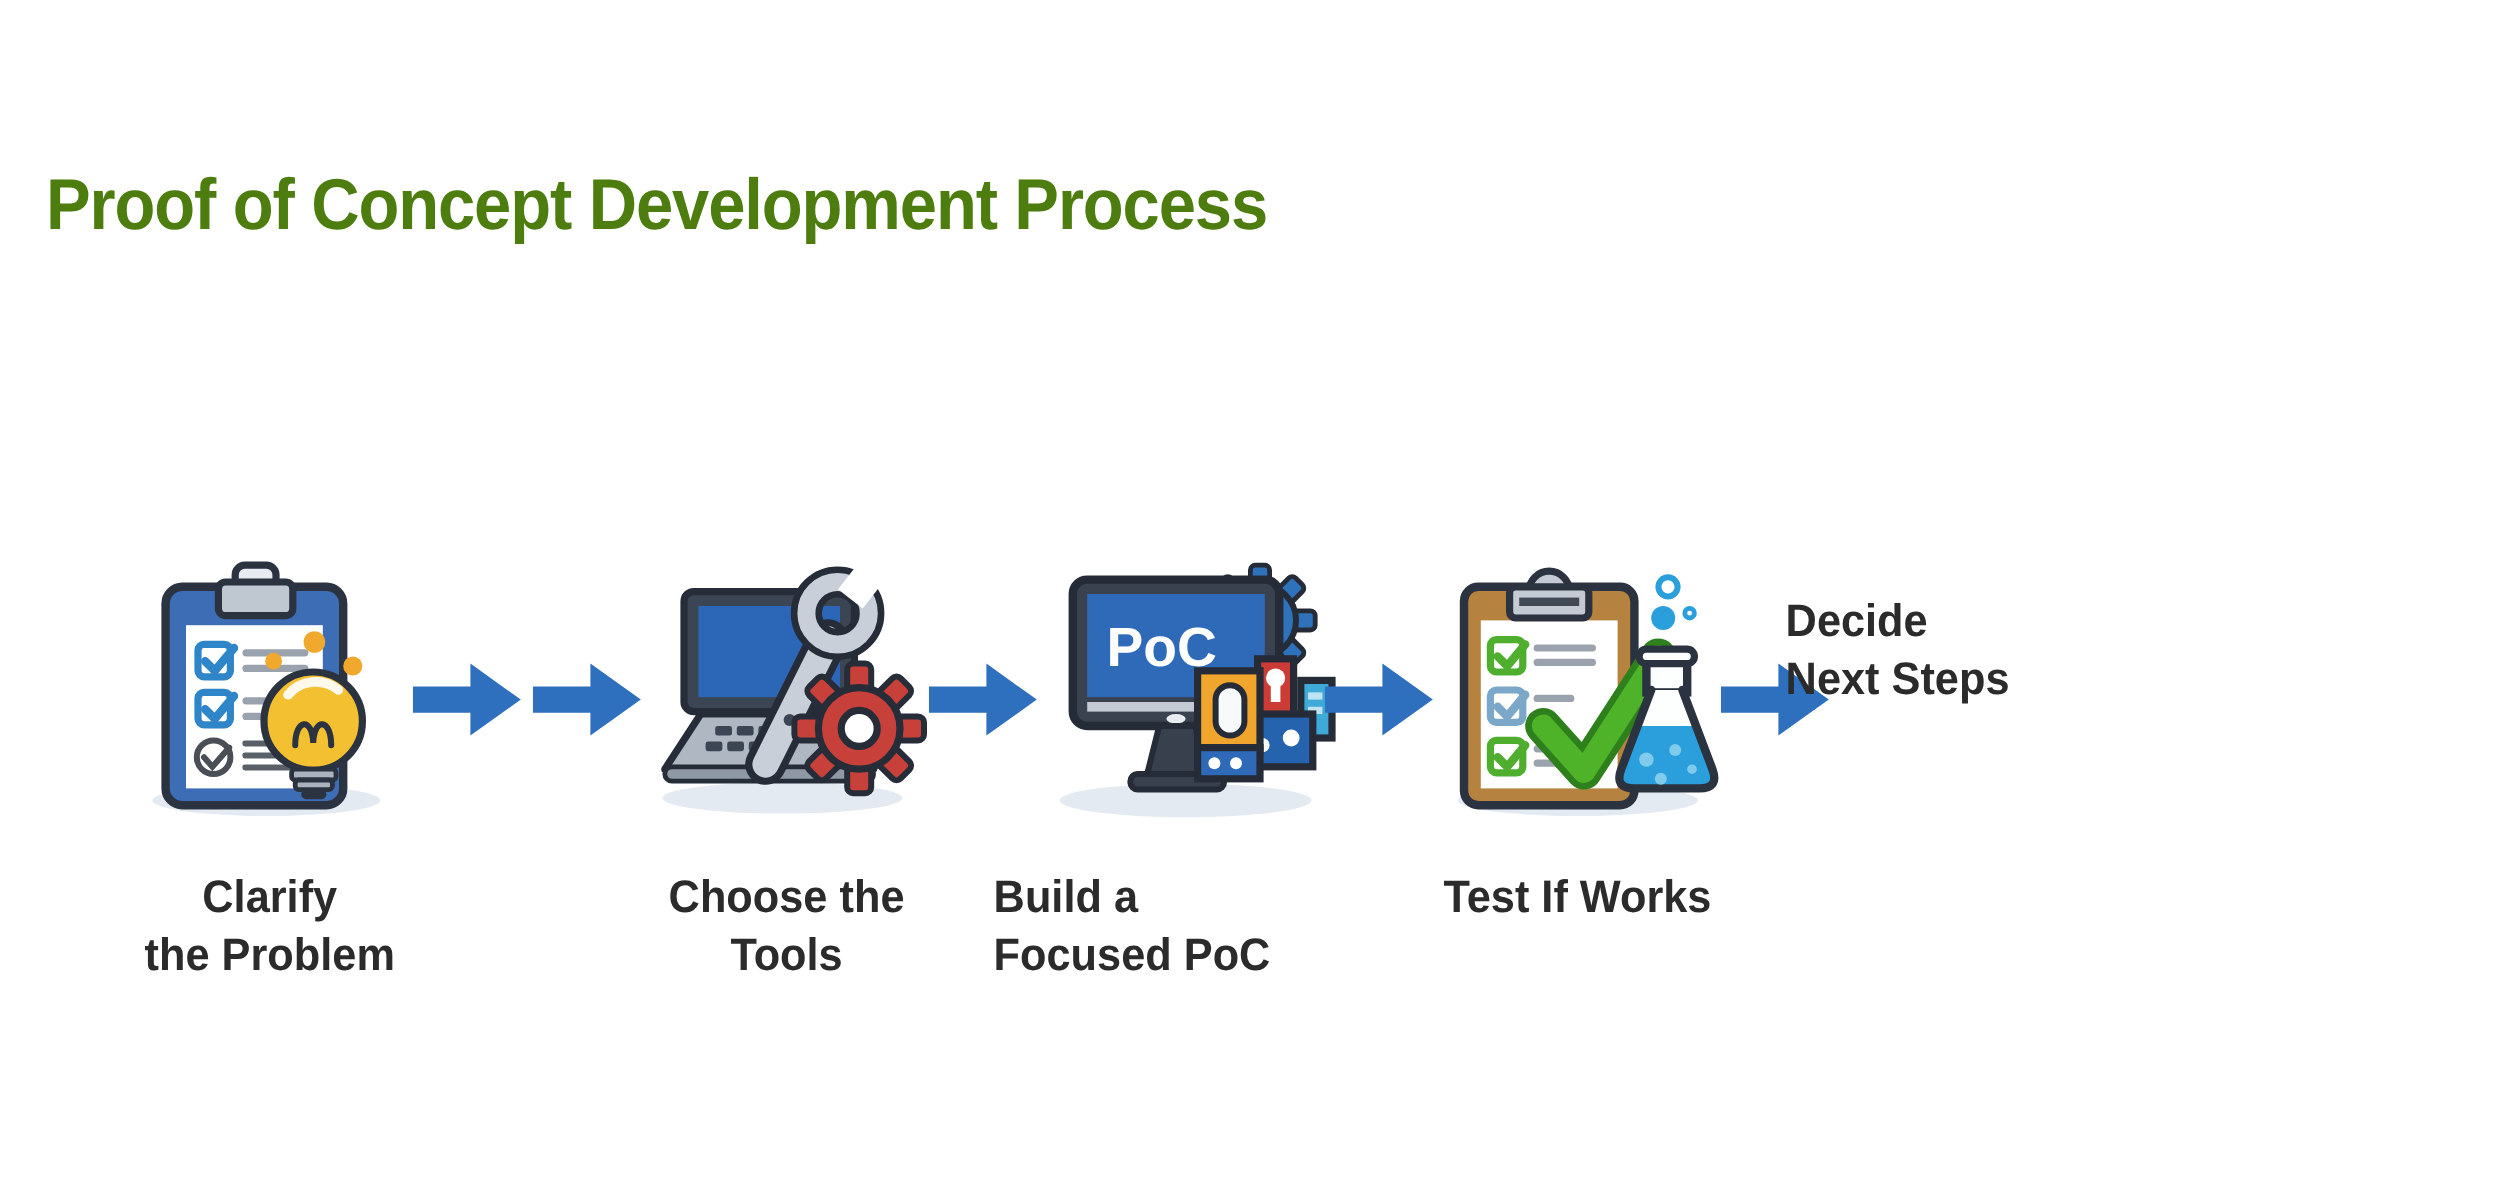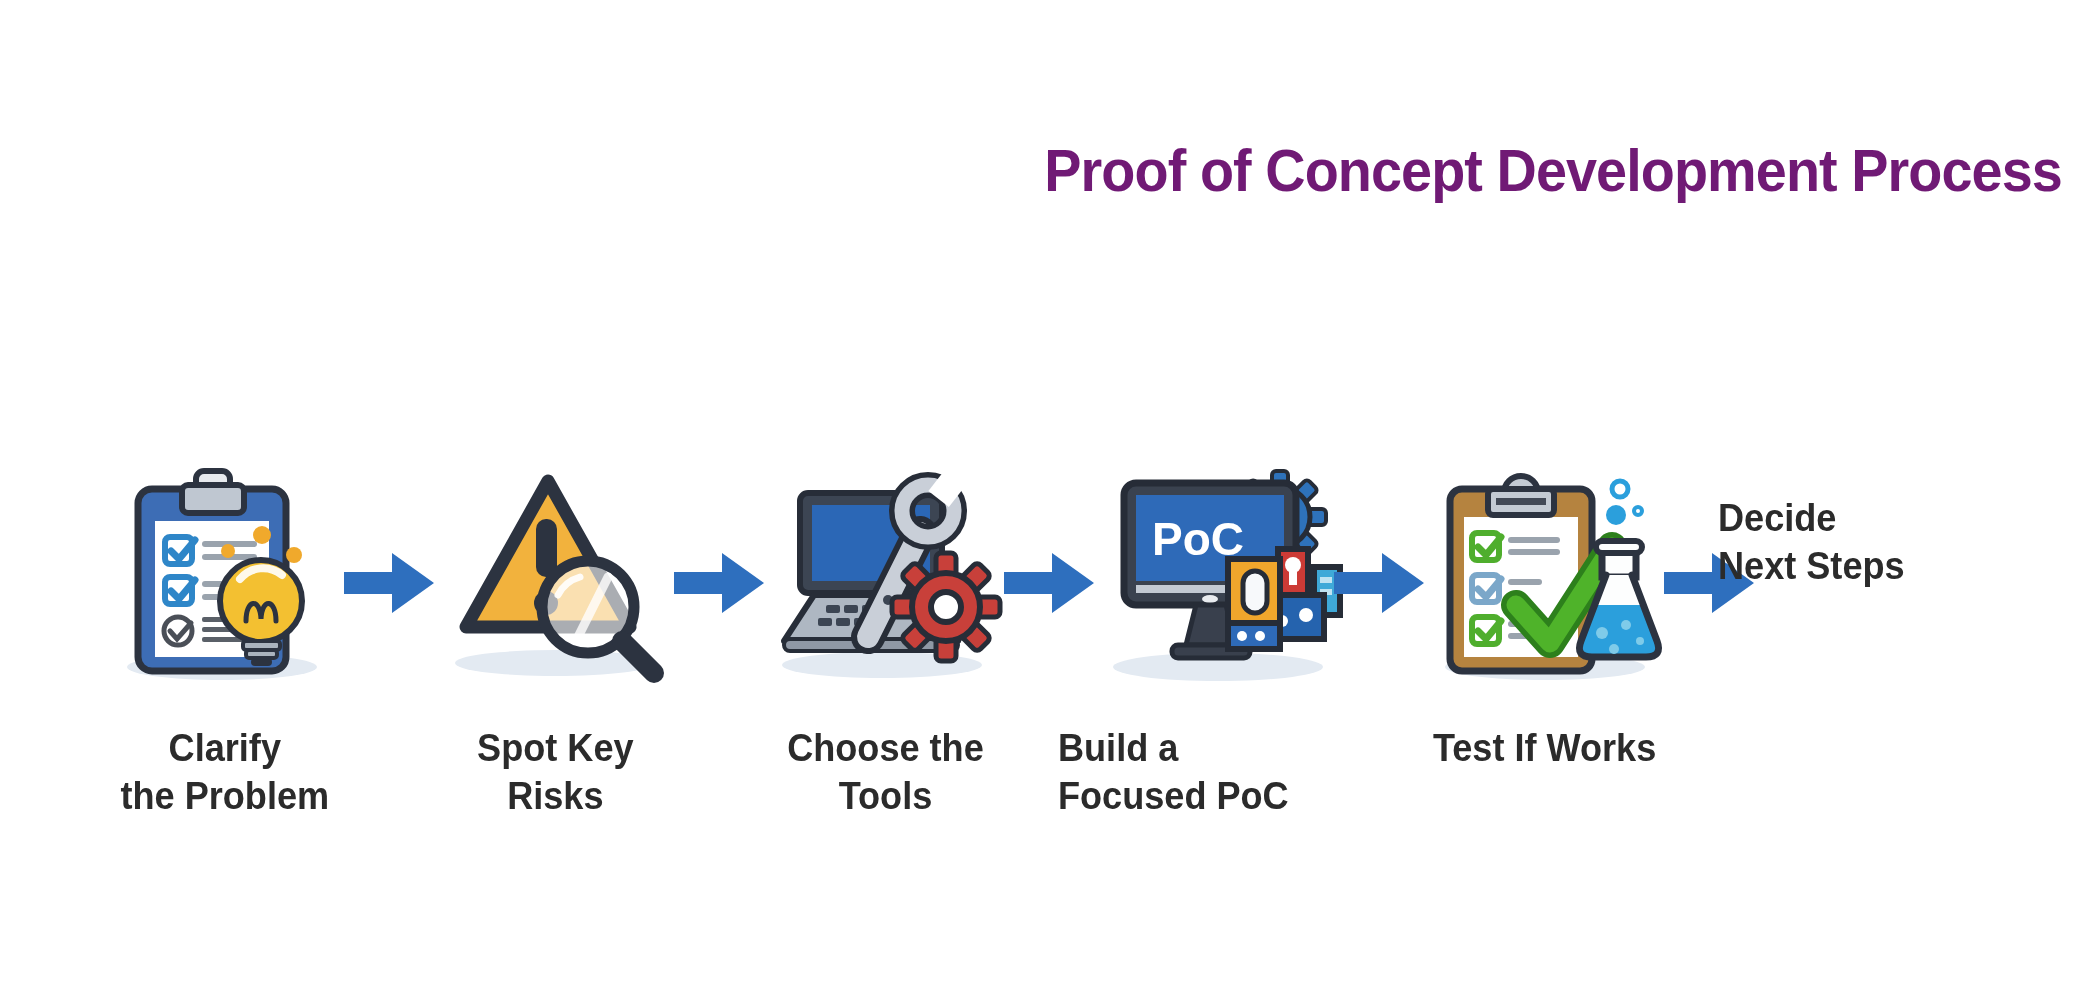--- a/index.html
+++ b/index.html
@@ -3,22 +3,22 @@
 <meta charset="utf-8">
 <style>
   html, body { margin:0; padding:0; }
   body {
     width:2100px; height:1000px; background:#ffffff;
     font-family:"Liberation Sans", sans-serif;
     position:relative; overflow:hidden;
   }
   .title {
     position:absolute; top:136px; left:0; width:100%;
-    text-align:right; font-size:60px; font-weight:bold;
-    color:#701a75; letter-spacing:-1px;
+    text-align:left; font-size:60px; font-weight:bold;
+    color:#4d7c0f; letter-spacing:-1px;
   }
   .title .condensed { display:inline-block; transform:scaleX(.93); transform-origin:center; }
   .flow {
     position:absolute; top:455px; left:110px;
     display:flex; align-items:flex-start;
   }
   .step { width:230px; display:flex; flex-direction:column; align-items:center; }
   .icon-box { width:230px; height:230px; }
   .icon-box svg { overflow:visible; display:block; }
   .arrow-box { width:100px; display:flex; justify-content:center; margin-top:96px; }
@@ -77,38 +77,20 @@
       <span class="ln">the Problem</span>
     </div>
   </div>
 
   <div class="arrow-box">
     <svg width="92" height="64" viewBox="0 0 92 64">
         <path d="M0 21 H48 V2 L90 32 L48 62 V43 H0 Z" fill="#2e6fbe"></path>
       </svg>
   </div>
 
-  <div class="step">
-    <div class="icon-box">
-      <svg width="230" height="230" viewBox="0 0 230 230">
-        <ellipse cx="115" cy="208" rx="100" ry="13" fill="#e3eaf2"></ellipse>
-        <path d="M108 26 L190 172 L26 172 Z" fill="#f2b23d" stroke="#2c3340" stroke-width="13" stroke-linejoin="round"></path>
-        <rect x="96" y="64" width="21" height="58" rx="10" fill="#2c3340"></rect>
-        <circle cx="106" cy="148" r="12" fill="#2c3340"></circle>
-        <circle cx="148" cy="152" r="46" fill="#ffffff" fill-opacity="0.6" stroke="#2c3340" stroke-width="11"></circle>
-        <path d="M118 140 a36 36 0 0 1 22 -18" stroke="#ffffff" stroke-width="7" fill="none" stroke-linecap="round" opacity=".9"></path>
-        <path d="M168 122 L138 182" stroke="#ffffff" stroke-width="9" stroke-linecap="round" opacity=".8"></path>
-        <path d="M182 186 L214 218" stroke="#2c3340" stroke-width="20" stroke-linecap="round"></path>
-      </svg>
-    </div>
-    <div class="label">
-      <span class="ln">Spot Key</span>
-      <span class="ln">Risks</span>
-    </div>
-  </div>
 
   <div class="arrow-box">
     <svg width="92" height="64" viewBox="0 0 92 64">
         <path d="M0 21 H48 V2 L90 32 L48 62 V43 H0 Z" fill="#2e6fbe"></path>
       </svg>
   </div>
 
   <div class="step">
     <div class="icon-box">
       <svg width="230" height="230" viewBox="0 0 230 230">

